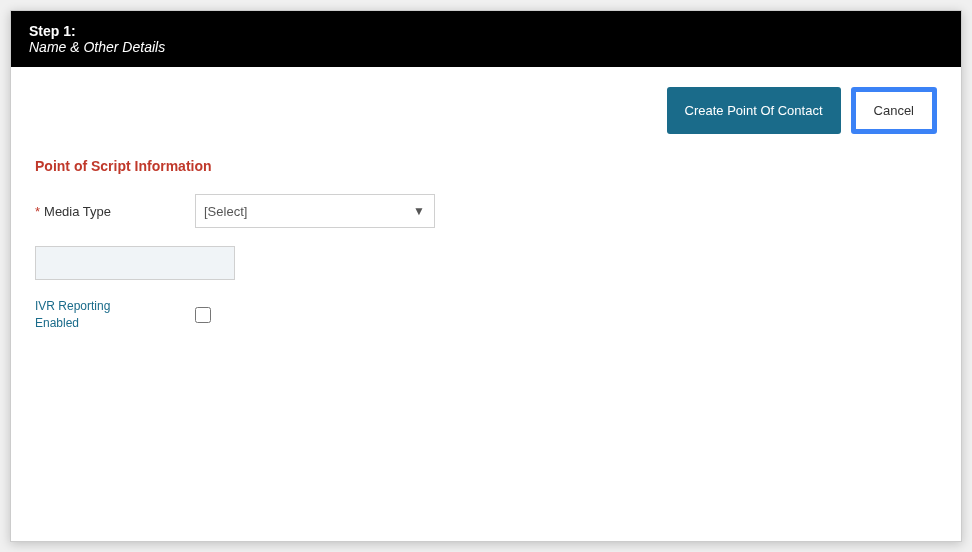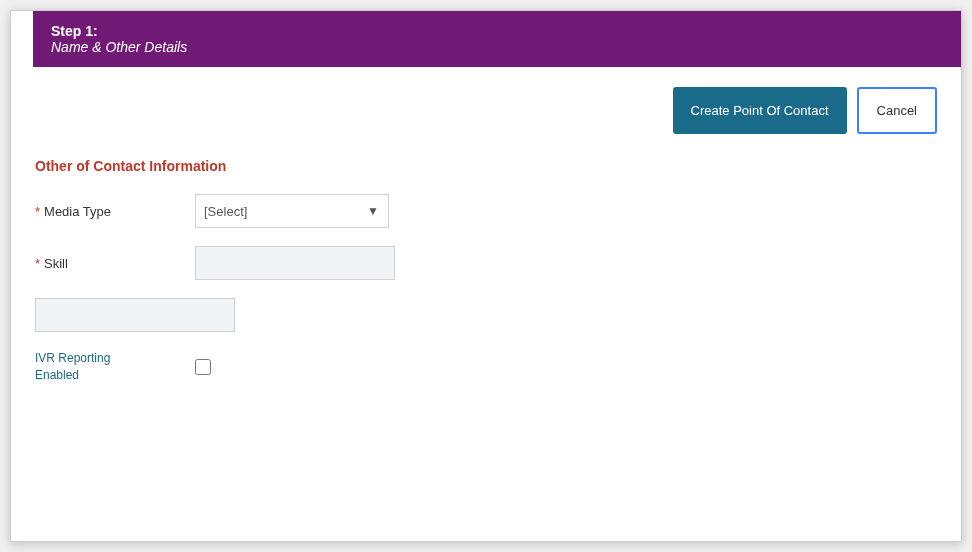--- a/index.html
+++ b/index.html
@@ -23,24 +23,23 @@
       height: 532px;
       background: #fff;
       border: 1px solid #ccc;
       box-shadow: 0 2px 10px rgba(0,0,0,0.2);
       display: flex;
       flex-direction: column;
       overflow: hidden;
     }
 
     .modal-header {
-      background: #701a75;
+      background: #000000;
       color: #fff;
       padding: 12px 18px;
-      margin-left: 22px;
     }
 
     .modal-header .step-label {
       font-weight: bold;
       font-size: 14px;
     }
 
     .modal-header .step-subtitle {
       font-size: 14px;
       font-style: italic;
@@ -65,21 +64,21 @@
       border: none;
       padding: 16px 18px;
       font-size: 13px;
       cursor: pointer;
       border-radius: 3px;
     }
 
     .btn-secondary {
       background: #fff;
       color: #333;
-      border: 2px solid #3b82f6;
+      border: 5px solid #3b82f6;
       padding: 8px 18px;
       font-size: 13px;
       cursor: pointer;
       border-radius: 3px;
     }
 
     .section-title {
       font-size: 14px;
       font-weight: bold;
       color: #c0392b;
@@ -110,21 +109,21 @@
       border: 1px solid #d0d0d0;
       background: #f0f4f7;
       padding: 4px 8px;
       font-size: 13px;
       color: #333;
       outline: none;
     }
 
     .form-select-wrapper {
       position: relative;
-      width: 194px;
+      width: 240px;
     }
 
     .form-select {
       width: 100%;
       height: 34px;
       border: 1px solid #d0d0d0;
       background: #fff;
       padding: 4px 8px;
       font-size: 13px;
       color: #555;
@@ -168,42 +167,36 @@
     <div class="step-subtitle">Name &amp; Other Details</div>
   </div>
 
   <div class="modal-body">
 
     <div class="toolbar">
       <button class="btn-primary">Create Point Of Contact</button>
       <button class="btn-secondary">Cancel</button>
     </div>
 
-    <div class="section-title">Other of Contact Information</div>
+    <div class="section-title">Point of Script Information</div>
 
     <div class="form-row">
       <div class="form-label">
         <span class="required-star">*</span>Media Type
       </div>
       <div class="form-select-wrapper">
         <select class="form-select">
           <option value="">[Select]</option>
         </select>
         <span class="select-arrow">▼</span>
       </div>
     </div>
 
 
 
-    <div class="form-row">
-      <div class="form-label">
-        <span class="required-star">*</span>Skill
-      </div>
-      <input type="text" class="form-control" style="">
-    </div>
 
     <div class="form-row">
       <input type="text" class="form-control" style="">
     </div>
 
     <div class="form-row">
       <div class="checkbox-label">IVR Reporting<br>Enabled</div>
       <input type="checkbox" class="form-checkbox" style="">
     </div>
 

